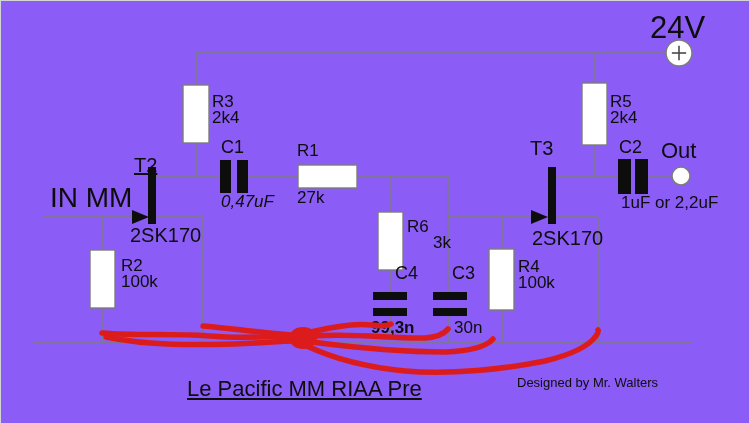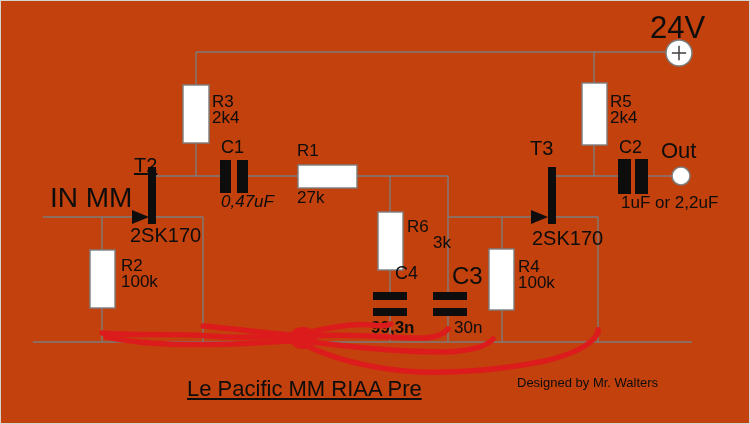--- a/index.html
+++ b/index.html
@@ -1,17 +1,17 @@
 <!DOCTYPE html>
 <html><head>
 <meta charset="utf-8">
 <style>
   html,body{margin:0;padding:0;background:#ffffff;}
   .stage{
-    position:relative;width:750px;height:424px;background:#c2410c;overflow:hidden;
+    position:relative;width:750px;height:424px;background:#8b5cf6;overflow:hidden;
     box-shadow:inset 0 0 0 1px #d4d4d4;
     font-family:"Liberation Sans", sans-serif;
   }
   .stage svg{position:absolute;left:0;top:0;}
   #circuit-svg{z-index:1;}
   #labels{position:absolute;left:0;top:0;width:100%;height:100%;z-index:2;}
   .lbl{
     position:absolute;color:#0d0d0d;line-height:1;white-space:nowrap;
     letter-spacing:0px;
   }
@@ -95,21 +95,21 @@
       <span class="lbl" style="left: 221px; top: 193px; font-size: 17px; font-style: italic;">0,47uF</span>
       <span class="lbl" style="left: 297px; top: 142px; font-size: 17px;">R1</span>
       <span class="lbl" style="left: 297px; top: 189px; font-size: 17px;">27k</span>
       <span class="lbl" style="left: 407px; top: 218px; font-size: 17px;">R6</span>
       <span class="lbl" style="left: 407px; top: 234px; font-size: 17px; margin-left: 26px;">3k</span>
       <span class="lbl" style="left: 121px; top: 257px; font-size: 17px;">R2</span>
       <span class="lbl" style="left: 121px; top: 273px; font-size: 17px;">100k</span>
       <span class="lbl" style="left: 518px; top: 258px; font-size: 17px;">R4</span>
       <span class="lbl" style="left: 518px; top: 274px; font-size: 17px;">100k</span>
       <span class="lbl" style="left: 395px; top: 264px; font-size: 18px;">C4</span>
-      <span class="lbl" style="left: 452px; top: 264px; font-size: 24px;">C3</span>
+      <span class="lbl" style="left: 452px; top: 264px; font-size: 18px;">C3</span>
       <span class="lbl" style="left: 371px; top: 319px; font-size: 17px; font-weight: bold;">99,3n</span>
       <span class="lbl" style="left: 454px; top: 319px; font-size: 17px;">30n</span>
       <span class="lbl" style="left: 619px; top: 138px; font-size: 18px;">C2</span>
       <span class="lbl" style="left: 621px; top: 194px; font-size: 17px;">1uF or 2,2uF</span>
     </div>
   <div class="title-text">Le Pacific MM RIAA Pre</div>
   <div class="credit-text">Designed by Mr. Walters</div>
   <svg id="red-svg" width="750" height="424" viewBox="0 0 750 424">
       <path d="M102,333 C140,336 170,333 210,336 C248,339 272,336 296,336" fill="none" stroke="#dc1c1c" stroke-width="5.5" stroke-linecap="round" stroke-linejoin="round"></path>
       <path d="M106,337 C150,346 195,345 235,344 C262,343 280,341 294,341" fill="none" stroke="#dc1c1c" stroke-width="5.5" stroke-linecap="round" stroke-linejoin="round"></path>

